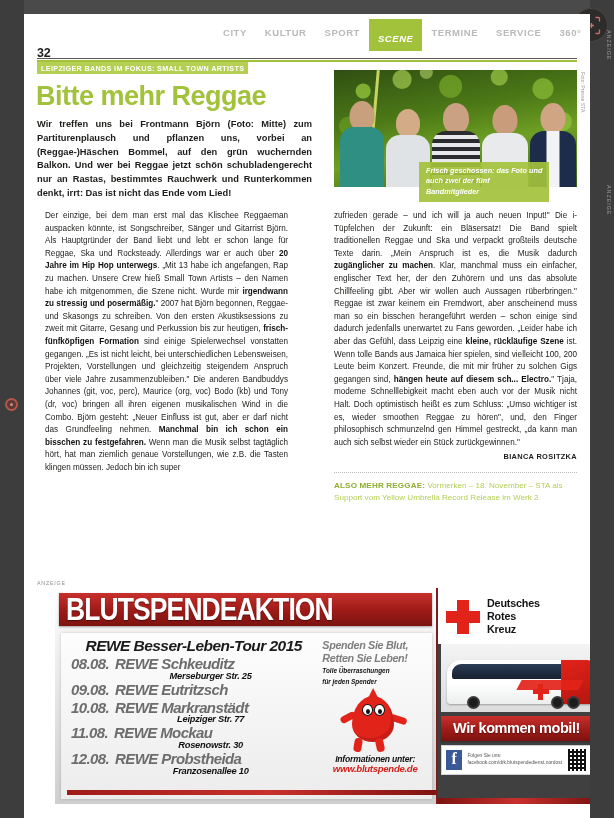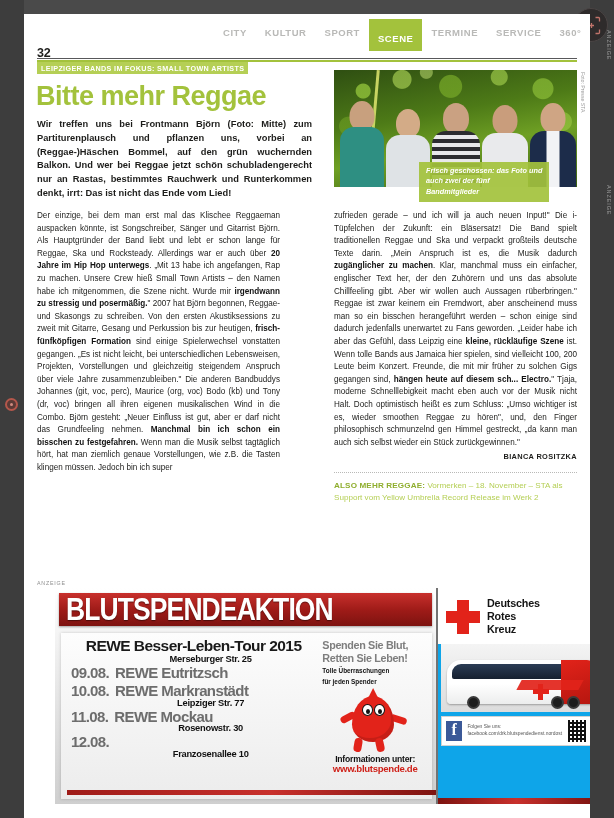--- a/index.html
+++ b/index.html
@@ -67,21 +67,21 @@
   }
   .nav-item {
     font-size:9.5px; font-weight:bold; letter-spacing:.55px;
     color:#b9b9b7; padding:0 9px 6px 9px; line-height:1;
     white-space:nowrap;
   }
   .nav-item.active {
     color:#ffffff; background:#a3c23c;
     padding:9px 9px 8px 9px; margin-bottom:-3px;
     position:relative; top:-9px; height:32px;
-    display:flex; align-items:flex-end;
+    display:flex; align-items:flex-end;font-style:italic;
   }
   .rule-dark {
     position:absolute; left:13px; top:44px; width:540px;
     height:1px; background:#58585a;
   }
   .rule-green {
     position:absolute; left:13px; top:46px; width:540px;
     height:2px; background:#a3c23c;
   }
 
@@ -177,21 +177,21 @@
     white-space:nowrap;
   }
 
   
   .col {
     position:absolute; top:196px; width:243px;
     font-size:8.15px; line-height:1.545;
     color:#1d1d1b; text-align:justify;
     hyphens:auto;
   }
-  .col.left  { left:13px; }
+  .col.left  { left:21px; }
   .col.right { left:310px; }
   .col p { margin:0; }
   .col b, .col strong { font-weight:bold; color:#111; }
 
   .byline {
     text-align:right; font-size:7.4px; font-weight:bold;
     letter-spacing:.35px; color:#1d1d1b; margin-top:2px;
   }
   .dotted-rule {
     margin:9px 0 7px 0; height:0;
@@ -214,21 +214,21 @@
     background:#d9d9d9; overflow:hidden;
     display:flex;
     margin-left:18px;
   }
   .ad-left {
     position:relative; width:381px; height:100%;
     background:linear-gradient(180deg,#ffffff 0%,#e3e3e3 55%,#cfcfcf 100%);
   }
   .ad-right {
     position:relative; width:159px; height:100%;
-    background:#0ea5e9; border-left:2px solid #737373;
+    background:#404040; border-left:2px solid #7f1d1d;
   }
 
   
   .banner {
     position:relative; margin:5px 4px 0 4px; height:33px;
     background:linear-gradient(180deg,#c8302c 0%,#9e1b18 52%,#7d1310 100%);
     display:flex; align-items:center;
     box-shadow:0 1px 2px rgba(0,0,0,.35);
   }
   .banner span {
@@ -238,20 +238,21 @@
     text-shadow:0 1px 1px rgba(0,0,0,.45);
     font-family:"Liberation Sans", sans-serif;
     transform:scaleY(1.18); transform-origin:center;
   }
 
   .tour-panel {
     position:relative; margin:7px 4px 0 6px; height:166px;
     background:linear-gradient(180deg,#fdfdfd 0%,#ececec 100%);
     box-shadow:0 0 3px rgba(0,0,0,.18);
     display:flex;
+    font-style:italic;
   }
   .tour-main { width:260px; padding:4px 0 0 6px; }
   .tour-title {
     font-size:15.5px; font-weight:bold; color:#1a1a1a;
     letter-spacing:-.55px; text-align:center; line-height:1.1;
     margin-bottom:2px;
   }
   .stop { margin-bottom:1px; }
   .stop-row {
     display:flex; align-items:baseline; gap:6px;
@@ -519,20 +520,24 @@
 
         <div class="banner">
           <span>BLUTSPENDEAKTION</span>
         </div>
 
         <div class="tour-panel">
           <div class="tour-main">
             <div class="tour-title">REWE Besser-Leben-Tour 2015</div>
 
             <div class="stop">
+              <div class="stop-row">
+                <span class="date">08.08.</span>
+                <span class="place">REWE Schkeuditz</span>
+              </div>
               <div class="stop-addr">Merseburger Str. 25</div>
             </div>
 
             <div class="stop">
               <div class="stop-row">
                 <span class="date">09.08.</span>
                 <span class="place">REWE Eutritzsch</span>
               </div>
             </div>
 
@@ -548,20 +553,21 @@
               <div class="stop-row">
                 <span class="date">11.08.</span>
                 <span class="place">REWE Mockau</span>
               </div>
               <div class="stop-addr">Rosenowstr. 30</div>
             </div>
 
             <div class="stop">
               <div class="stop-row">
                 <span class="date">12.08.</span>
+                <span class="place">REWE Probstheida</span>
               </div>
               <div class="stop-addr">Franzosenallee 10</div>
             </div>
           </div>
 
           <div class="tour-side">
             <div class="donate-h">Spenden Sie Blut,</div>
             <div class="donate-h">Retten Sie Leben!</div>
             <div class="donate-sub">Tolle Überraschungen</div>
             <div class="donate-sub">für jeden Spender</div>
@@ -603,20 +609,23 @@
             <div class="wind"></div>
             <div class="stripe"></div>
             <div class="swoosh"></div>
             <div class="logo"></div>
             <div class="wheel a"></div>
             <div class="wheel b"></div>
             <div class="wheel c"></div>
           </div>
         </div>
 
+        <div class="mobil-bar">
+          <span>Wir kommen mobil!</span>
+        </div>
 
         <div class="fb-bar">
           <div class="fb-icon">f</div>
           <div class="fb-text">
             <div>Folgen Sie uns:</div>
             <div>facebook.com/drk.blutspendedienst.nordost</div>
           </div>
           <div class="qr"></div>
         </div>
 

